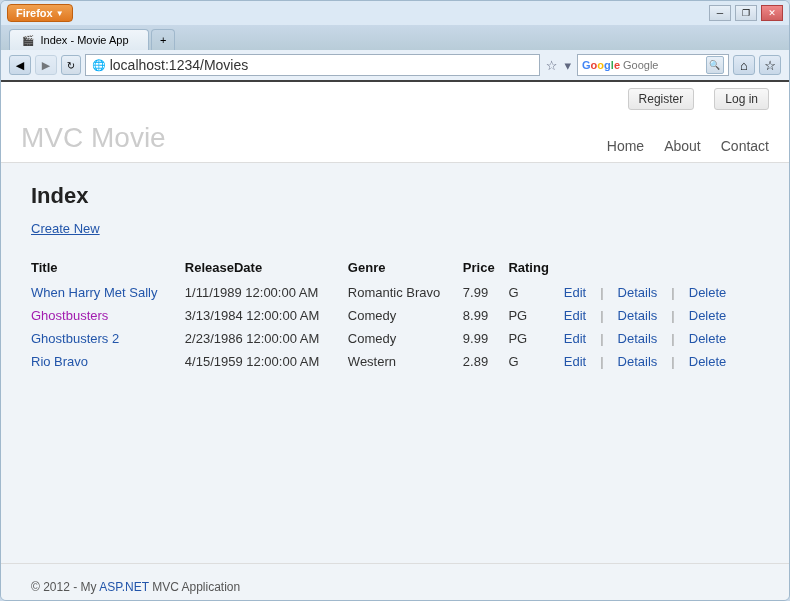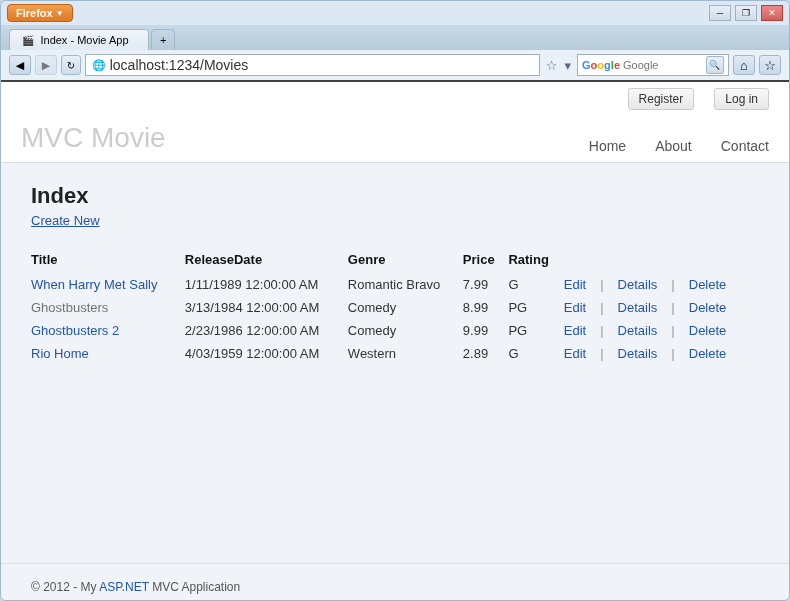--- a/index.html
+++ b/index.html
@@ -167,40 +167,40 @@
     .site-title {
       font-size: 28px;
       color: #ccc;
       font-weight: normal;
       padding: 8px 0;
       display: inline-block;
     }
     .nav-menu {
       display: flex;
       justify-content: flex-start;
-      gap: 29px;
+      gap: 20px;
       padding: 8px 0;
     }
     .nav-link {
       color: #555;
       text-decoration: none;
       font-size: 14px;
       cursor: pointer;
     }
 
     
     .main-content {
       padding: 20px 30px;
       background: #f0f4f8;
       min-height: 400px;
     }
     h1.page-title {
       font-size: 22px;
       color: #222;
-      margin-bottom: 4px;
+      margin-bottom: 12px;
     }
     .create-link {
       color: #2255aa;
       text-decoration: underline;
       cursor: pointer;
       font-size: 13px;
       margin-bottom: 8px;
       display: inline-block;
     }
 
@@ -354,21 +354,21 @@
         <div class="action-links">
           <a class="action-link">Edit</a>
           <span class="action-sep">|</span>
           <a class="action-link">Details</a>
           <span class="action-sep">|</span>
           <a class="action-link">Delete</a>
         </div>
       </td>
     </tr>
             <tr>
-      <td><a style="color:#737373;text-decoration:none;cursor:pointer;">Ghostbusters</a></td>
+      <td><a style="color:#a21caf;text-decoration:none;cursor:pointer;">Ghostbusters</a></td>
       <td>3/13/1984 12:00:00 AM</td>
       <td>Comedy</td>
       <td>8.99</td>
       <td>PG</td>
       <td>
         <div class="action-links">
           <a class="action-link">Edit</a>
           <span class="action-sep">|</span>
           <a class="action-link">Details</a>
           <span class="action-sep">|</span>
@@ -386,22 +386,22 @@
         <div class="action-links">
           <a class="action-link">Edit</a>
           <span class="action-sep">|</span>
           <a class="action-link">Details</a>
           <span class="action-sep">|</span>
           <a class="action-link">Delete</a>
         </div>
       </td>
     </tr>
             <tr>
-      <td><a style="color:#2255aa;text-decoration:none;cursor:pointer;">Rio Home</a></td>
-      <td>4/03/1959 12:00:00 AM</td>
+      <td><a style="color:#2255aa;text-decoration:none;cursor:pointer;">Rio Bravo</a></td>
+      <td>4/15/1959 12:00:00 AM</td>
       <td>Western</td>
       <td>2.89</td>
       <td>G</td>
       <td>
         <div class="action-links">
           <a class="action-link">Edit</a>
           <span class="action-sep">|</span>
           <a class="action-link">Details</a>
           <span class="action-sep">|</span>
           <a class="action-link">Delete</a>

